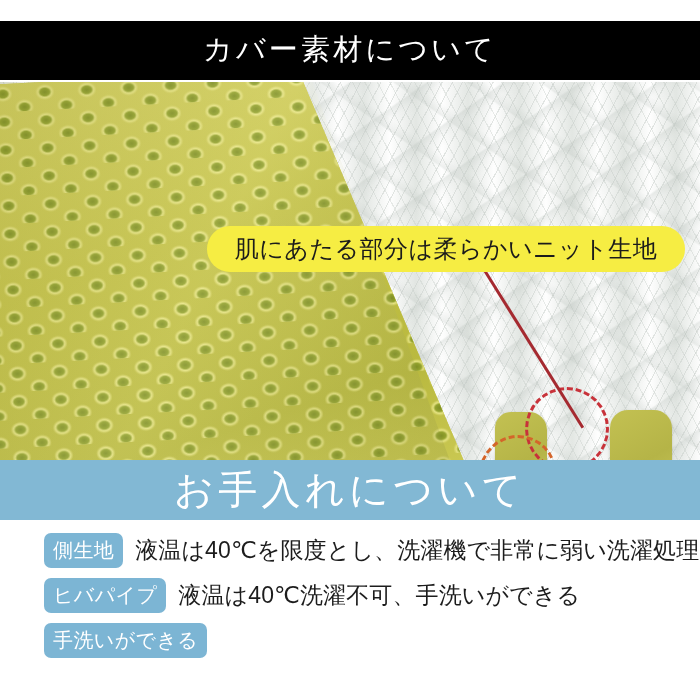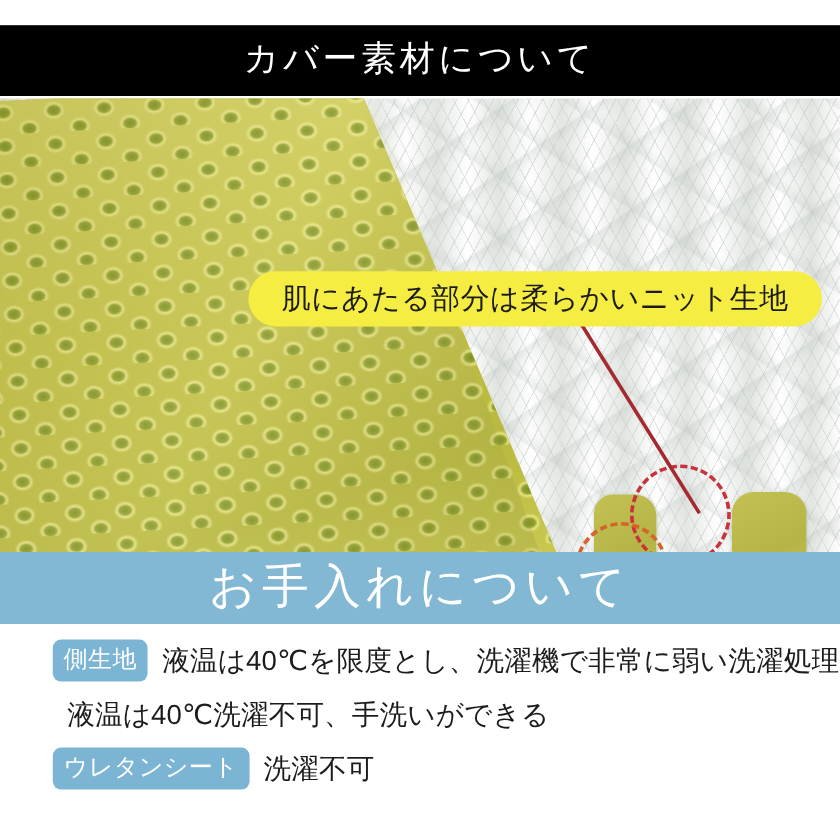--- a/index.html
+++ b/index.html
@@ -135,23 +135,23 @@
   </div>
 
   <div id="care-list">
 
     <div class="care-row">
       <span class="care-badge">側生地</span>
       <span class="care-text">液温は40℃を限度とし、洗濯機で非常に弱い洗濯処理ができる</span>
     </div>
 
     <div class="care-row">
+      <span class="care-badge">ヒバパイプ</span>
       <span class="care-text">液温は40℃洗濯不可、手洗いができる</span>
     </div>
 
     <div class="care-row">
-      <span class="care-badge">ウレタンシート</span>
-      <span class="care-text">洗濯不可</span>
+      <span class="care-badge">手洗いができる</span>
     </div>
 
   </div>
 
 </div>
 
 </body></html>

